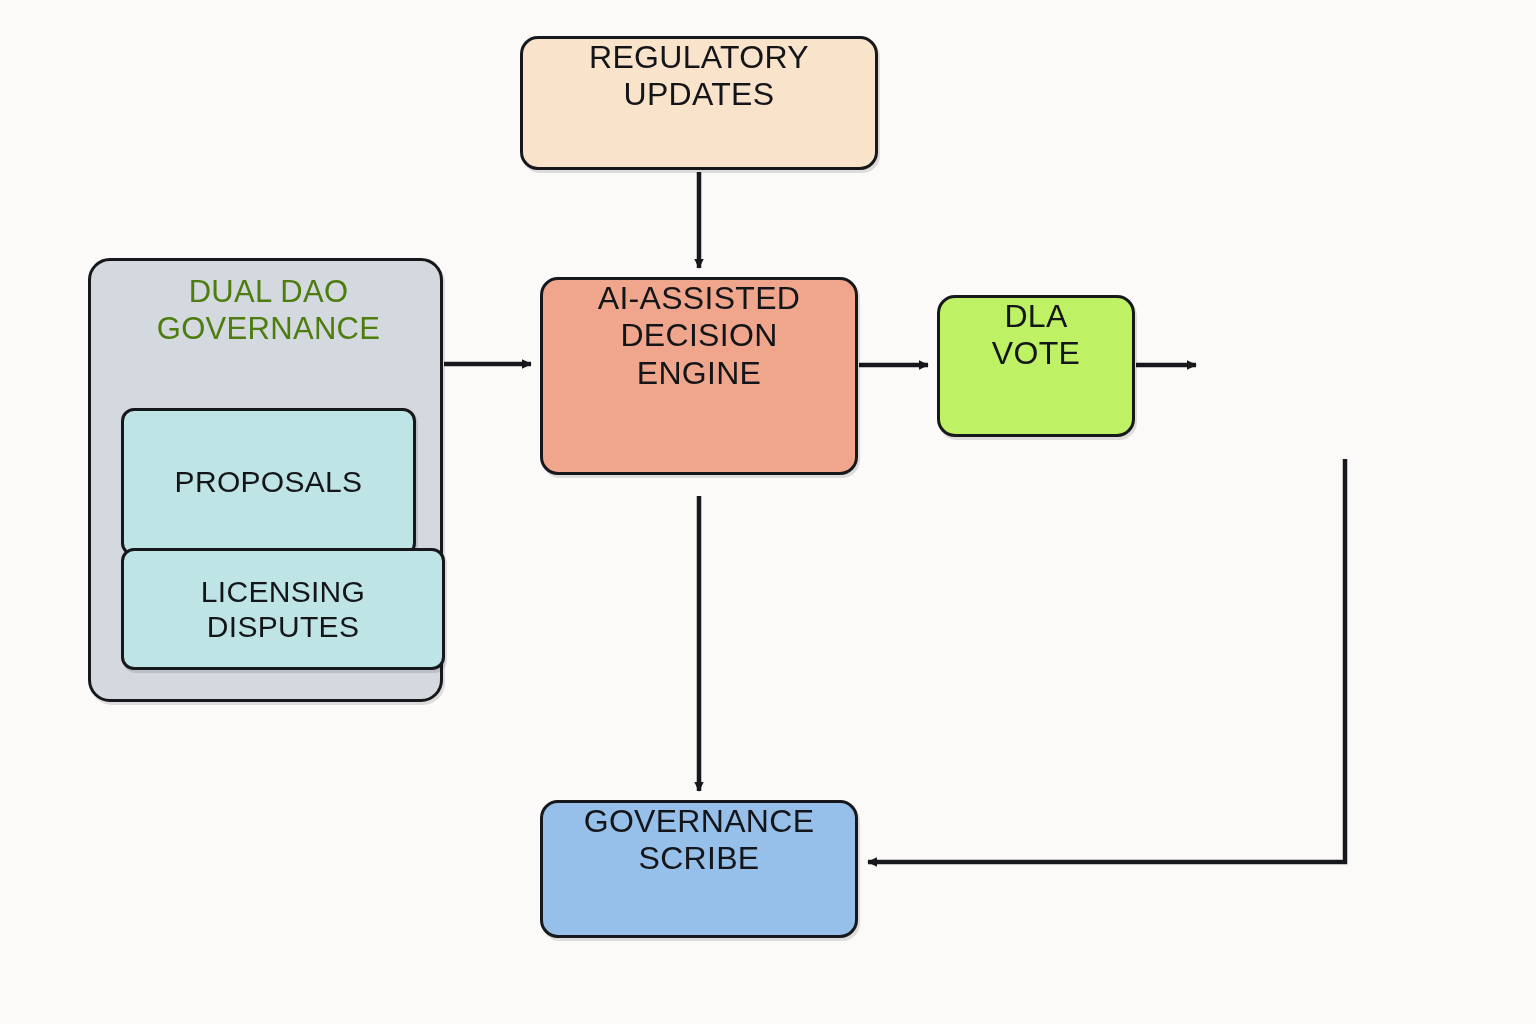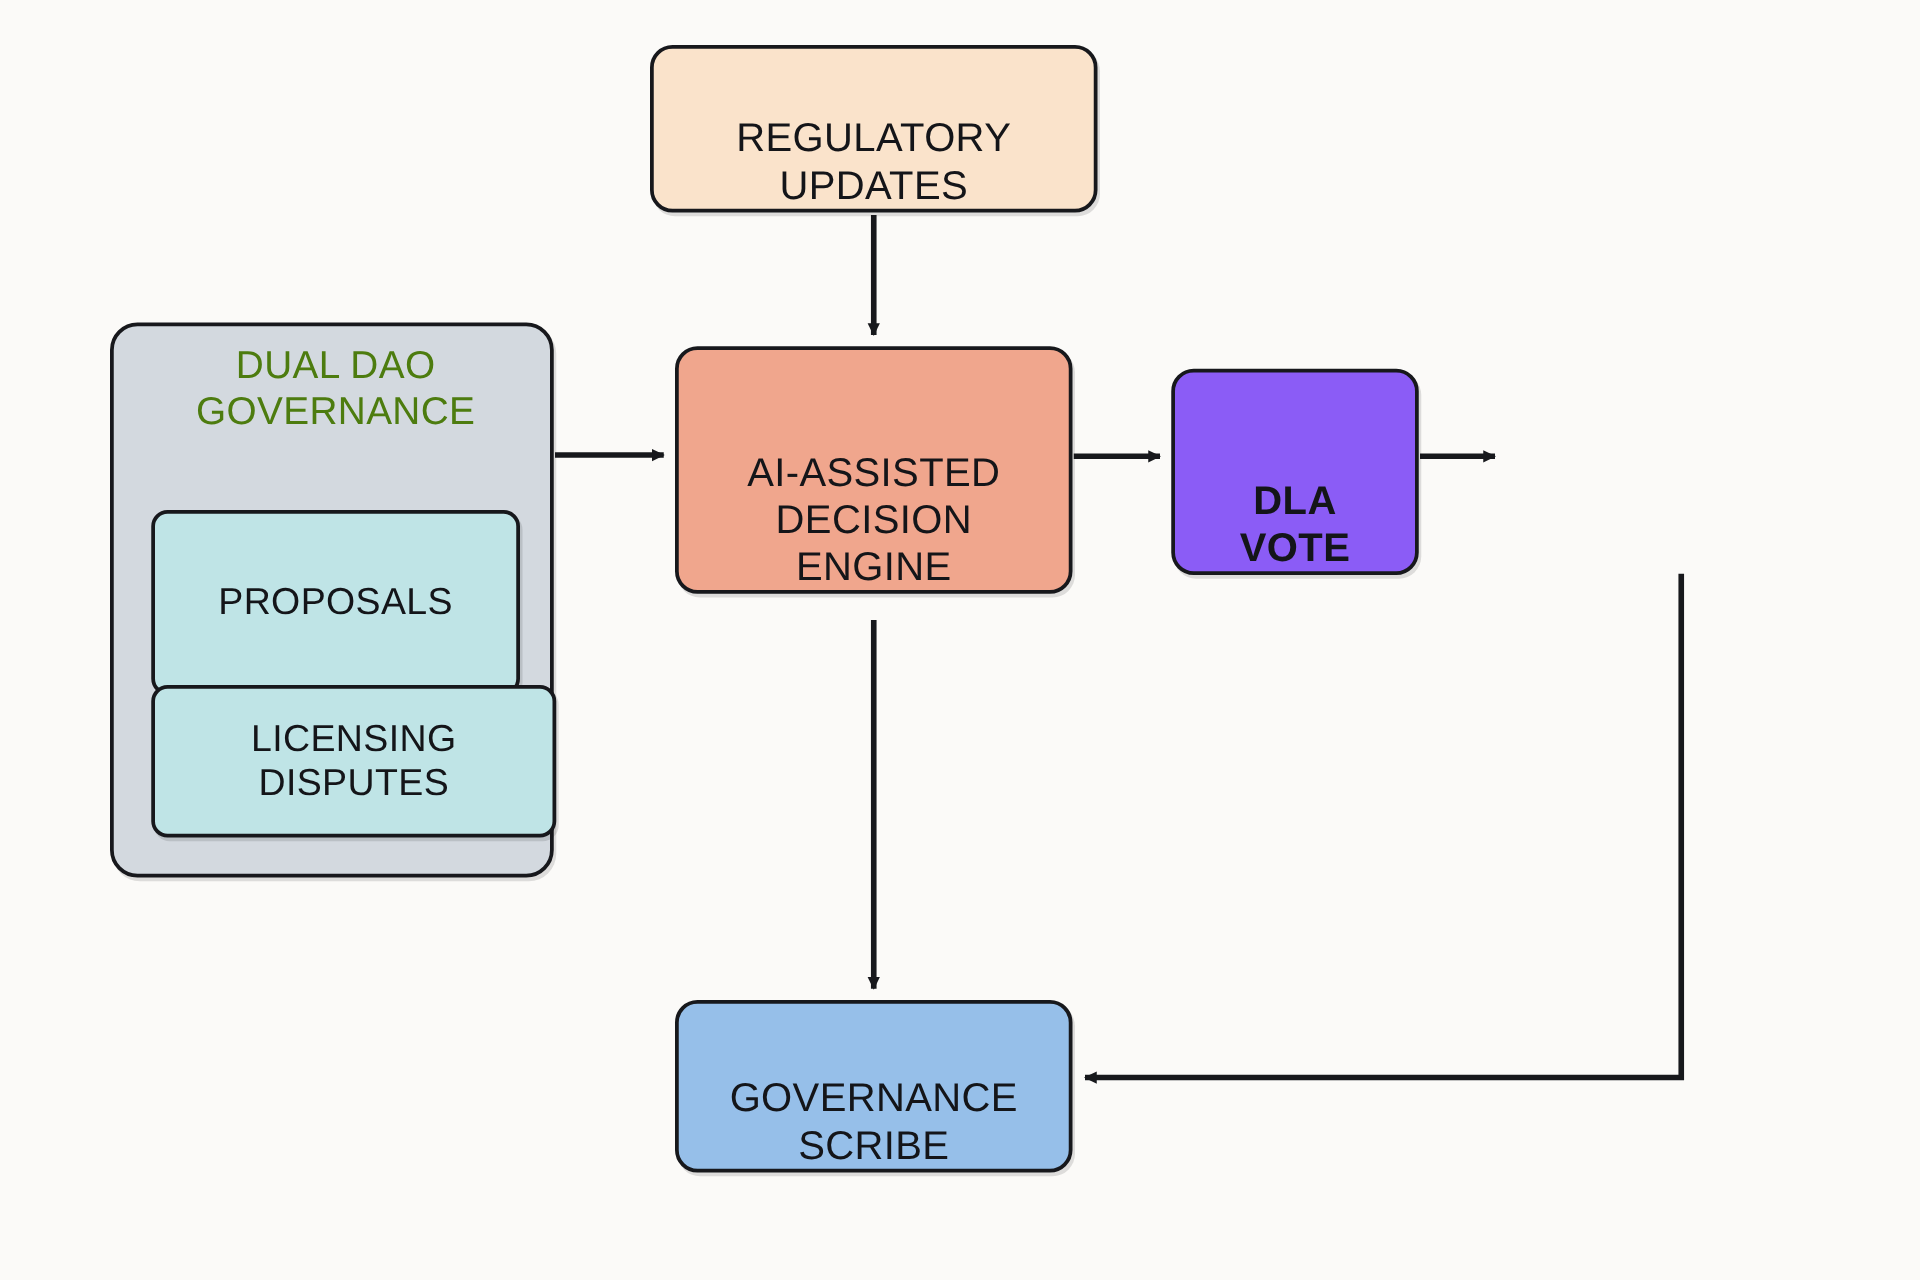--- a/index.html
+++ b/index.html
@@ -27,21 +27,21 @@
     height: 1024px;
     pointer-events: none;
     z-index: 1;
   }
   .node {
     position: absolute;
     box-sizing: border-box;
     border: 3.5px solid #17181C;
     border-radius: 18px;
     display: flex;
-    align-items: flex-end;
+    align-items: flex-start;
     justify-content: center;
     text-align: center;
     color: #141519;
     letter-spacing: 0.3px;
     z-index: 2;
     box-shadow: 2px 3px 0 rgba(20,20,24,0.13);
   }
   .node-label {
     line-height: 1.17;
     white-space: pre-line;
@@ -100,24 +100,23 @@
     font-size: 32px;
   }
   #node-ai-decision-engine {
     left: 540px; top: 277px;
     width: 318px; height: 198px;
     background: #F0A68D;
     font-size: 32px;
   }
   #node-dla-vote {
     left: 937px; top: 295px;
-    width: 198px; height: 165px;
-    background: #8b5cf6;
+    width: 198px; height: 142px;
+    background: #bef264;
     font-size: 32px;
-    font-weight: bold;
   }
   #node-on-chain-enforcement {
     left: 1205px; top: 272px;
     width: 281px; height: 186px;
     background: #97C897;
     font-size: 32px;
     overflow: visible;
   }
   #node-on-chain-enforcement .node-label {
     white-space: pre-line;

